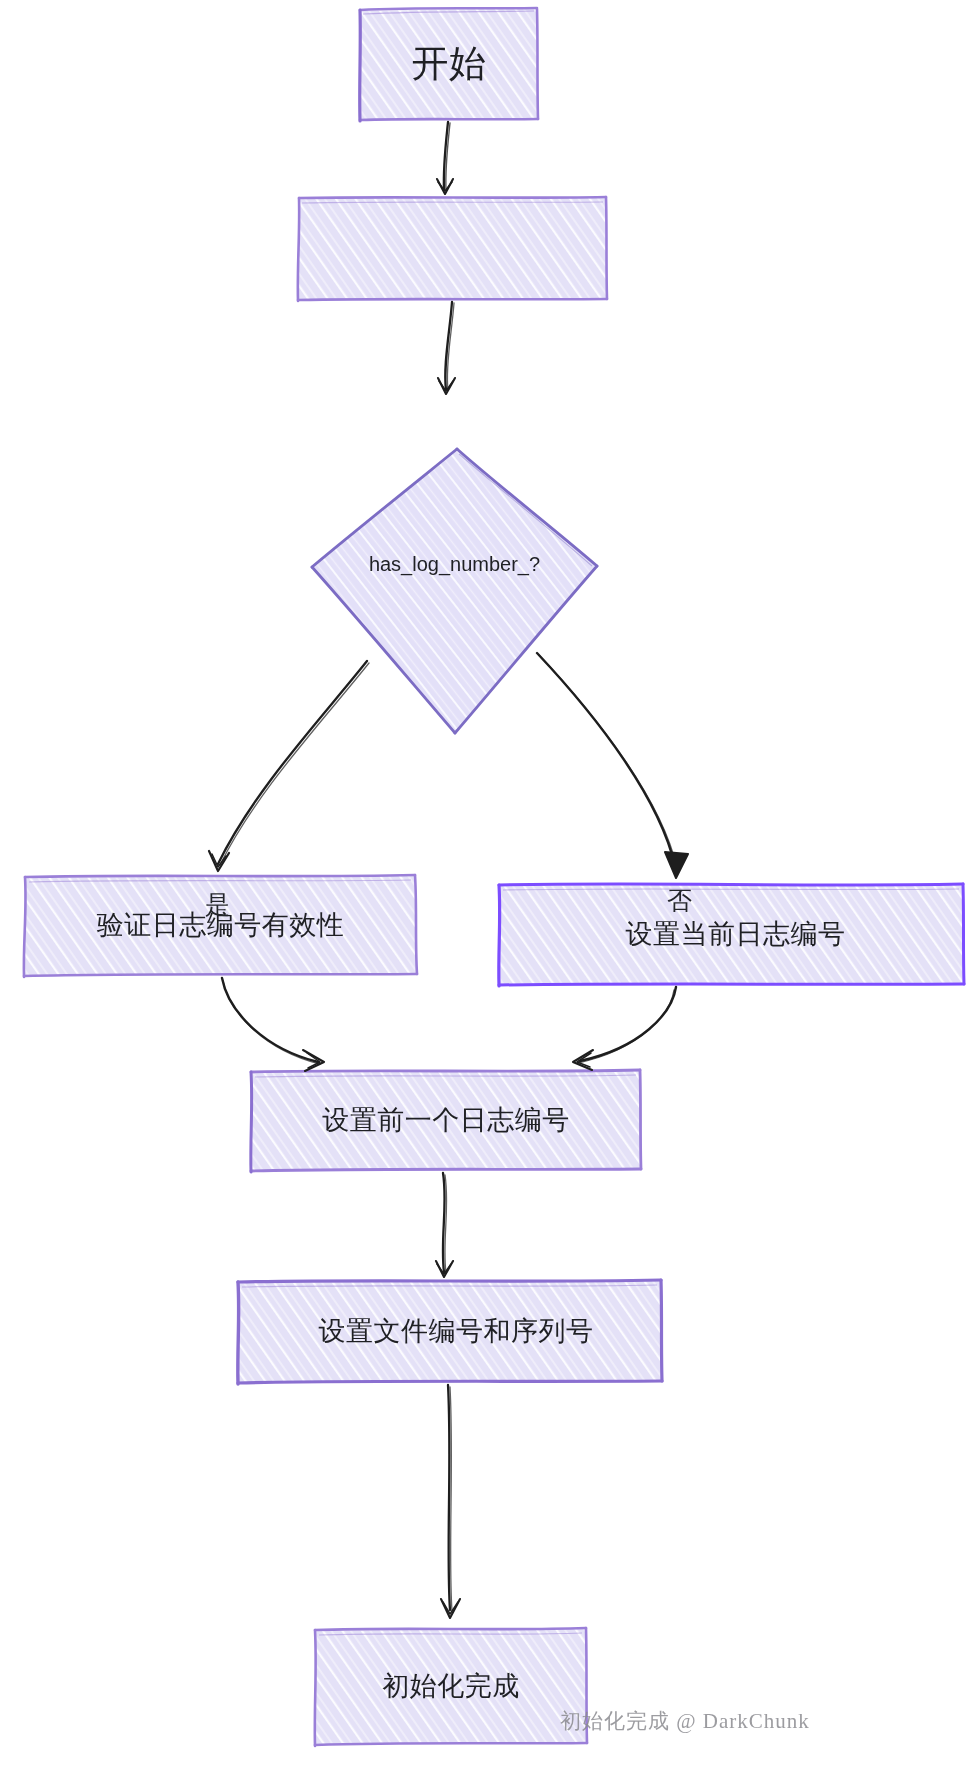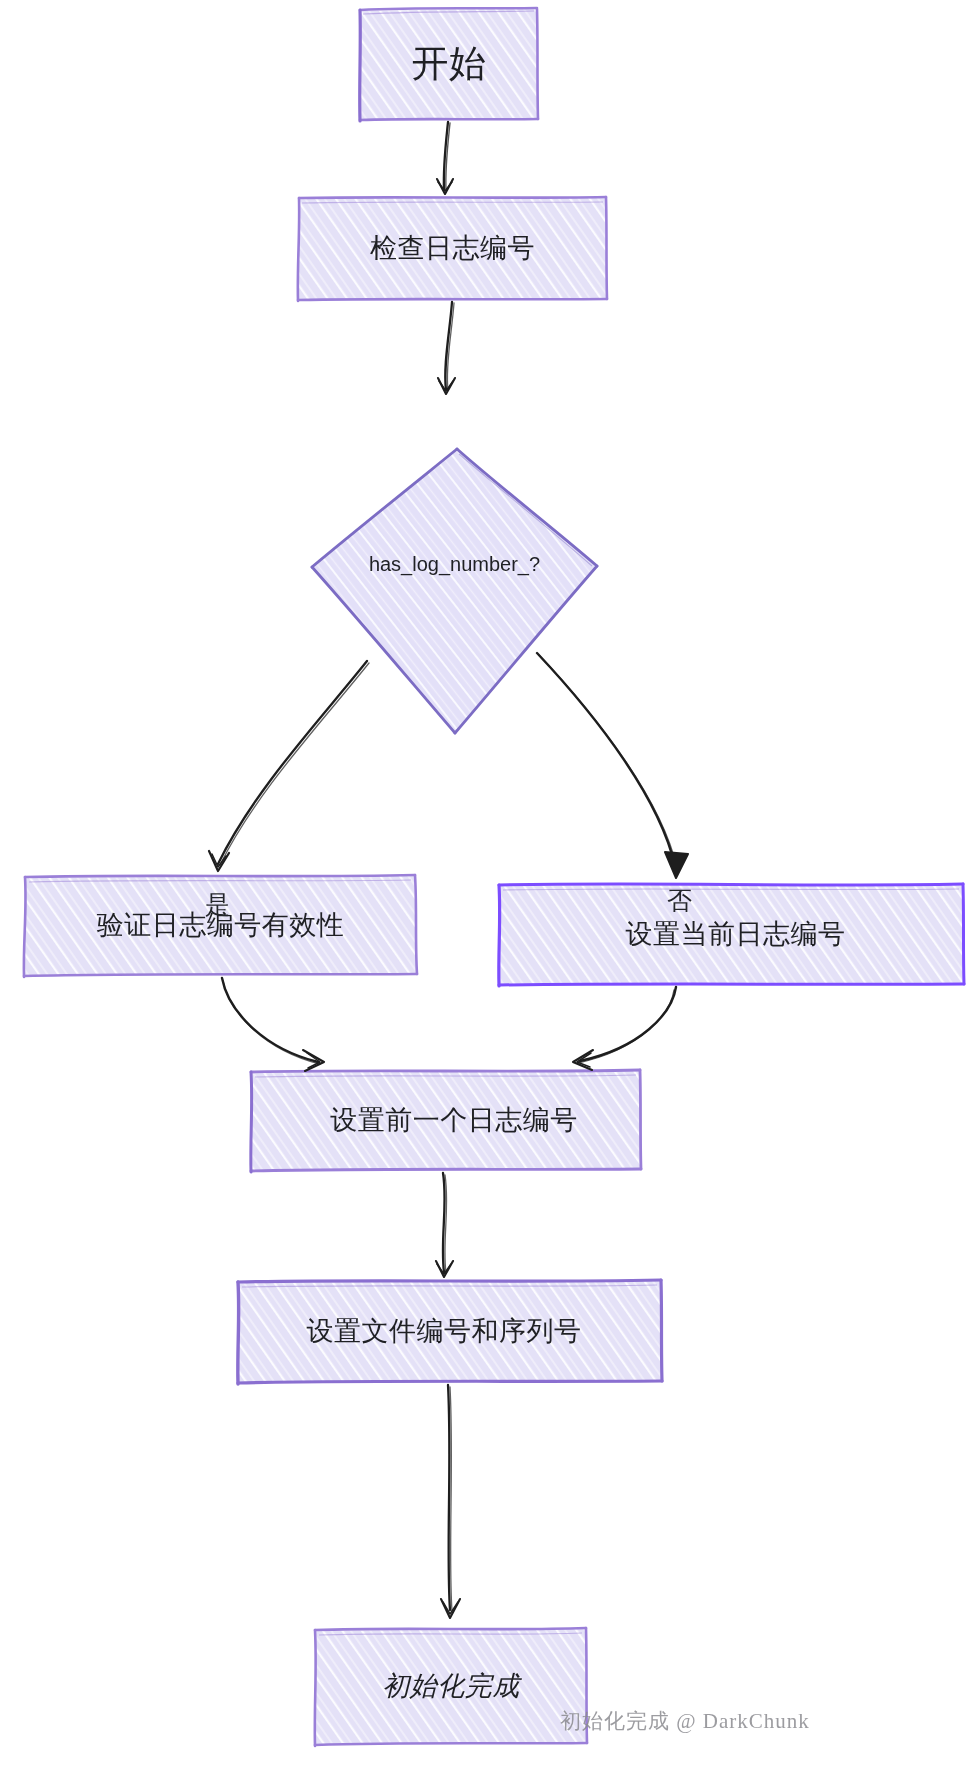--- a/index.html
+++ b/index.html
@@ -201,33 +201,32 @@
     <g>
       <path d="M448,1385 C452,1460 446,1550 450,1610" fill="none" stroke="#1e1e1e" stroke-width="2.3" stroke-linecap="round"></path>
       <path d="M450,1387 C454,1462 448,1552 452,1611" fill="none" stroke="#1e1e1e" stroke-width="1.3" stroke-linecap="round" opacity="0.7"></path>
       <path d="M441,1599 L450,1618 L460,1599" fill="none" stroke="#1e1e1e" stroke-width="2.1" stroke-linecap="round" stroke-linejoin="round"></path>
       <path d="M443,1602 L450,1614 L458,1602" fill="none" stroke="#1e1e1e" stroke-width="1.5" stroke-linecap="round" stroke-linejoin="round"></path>
     </g>
   </svg>
 
   <div class="node-label" style="left:360px; top:8px; width:178px; height:112px; font-size:37px;">开始</div>
 
-  <div class="node-label" style="left:298px; top:197px; width:309px; height:103px;">检查日志编号</div>
 
   <div class="node-label" style="left:312px; top:540px; width:285px; height:48px; font-size:20px; letter-spacing:0px;">has_log_number_?</div>
 
   <div class="node-label" style="left:24px; top:875px; width:393px; height:101px;border-radius:10px;">验证日志编号有效性</div>
 
   <div class="node-label" style="left:499px; top:884px; width:473px; height:101px;">设置当前日志编号</div>
 
-  <div class="node-label" style="left:251px; top:1070px; width:390px; height:101px;margin-left:8px;">设置前一个日志编号</div>
-
-  <div class="node-label" style="left:232px; top:1280px; width:424px; height:103px;">设置文件编号和序列号</div>
-
-  <div class="node-label" style="left:315px; top:1628px; width:272px; height:117px;font-style:italic;">初始化完成</div>
+  <div class="node-label" style="left:251px; top:1070px; width:390px; height:101px;">设置前一个日志编号</div>
+
+  <div class="node-label" style="left:244px; top:1280px; width:424px; height:103px;">设置文件编号和序列号</div>
+
+  <div class="node-label" style="left:315px; top:1628px; width:272px; height:117px;">初始化完成</div>
 
   <div class="edge-label" style="left:205px; top:892px;">是</div>
 
   <div class="edge-label" style="left:667px; top:888px;">否</div>
 
   <div class="watermark" style="left:560px; top:1707px;">初始化完成 @ DarkChunk</div>
 
   <div class="hit" style="left:360px; top:8px; width:178px; height:112px;"></div>
   <div class="hit" style="left:298px; top:197px; width:309px; height:103px;"></div>
   <div class="hit" style="left:312px; top:449px; width:285px; height:284px;"></div>

